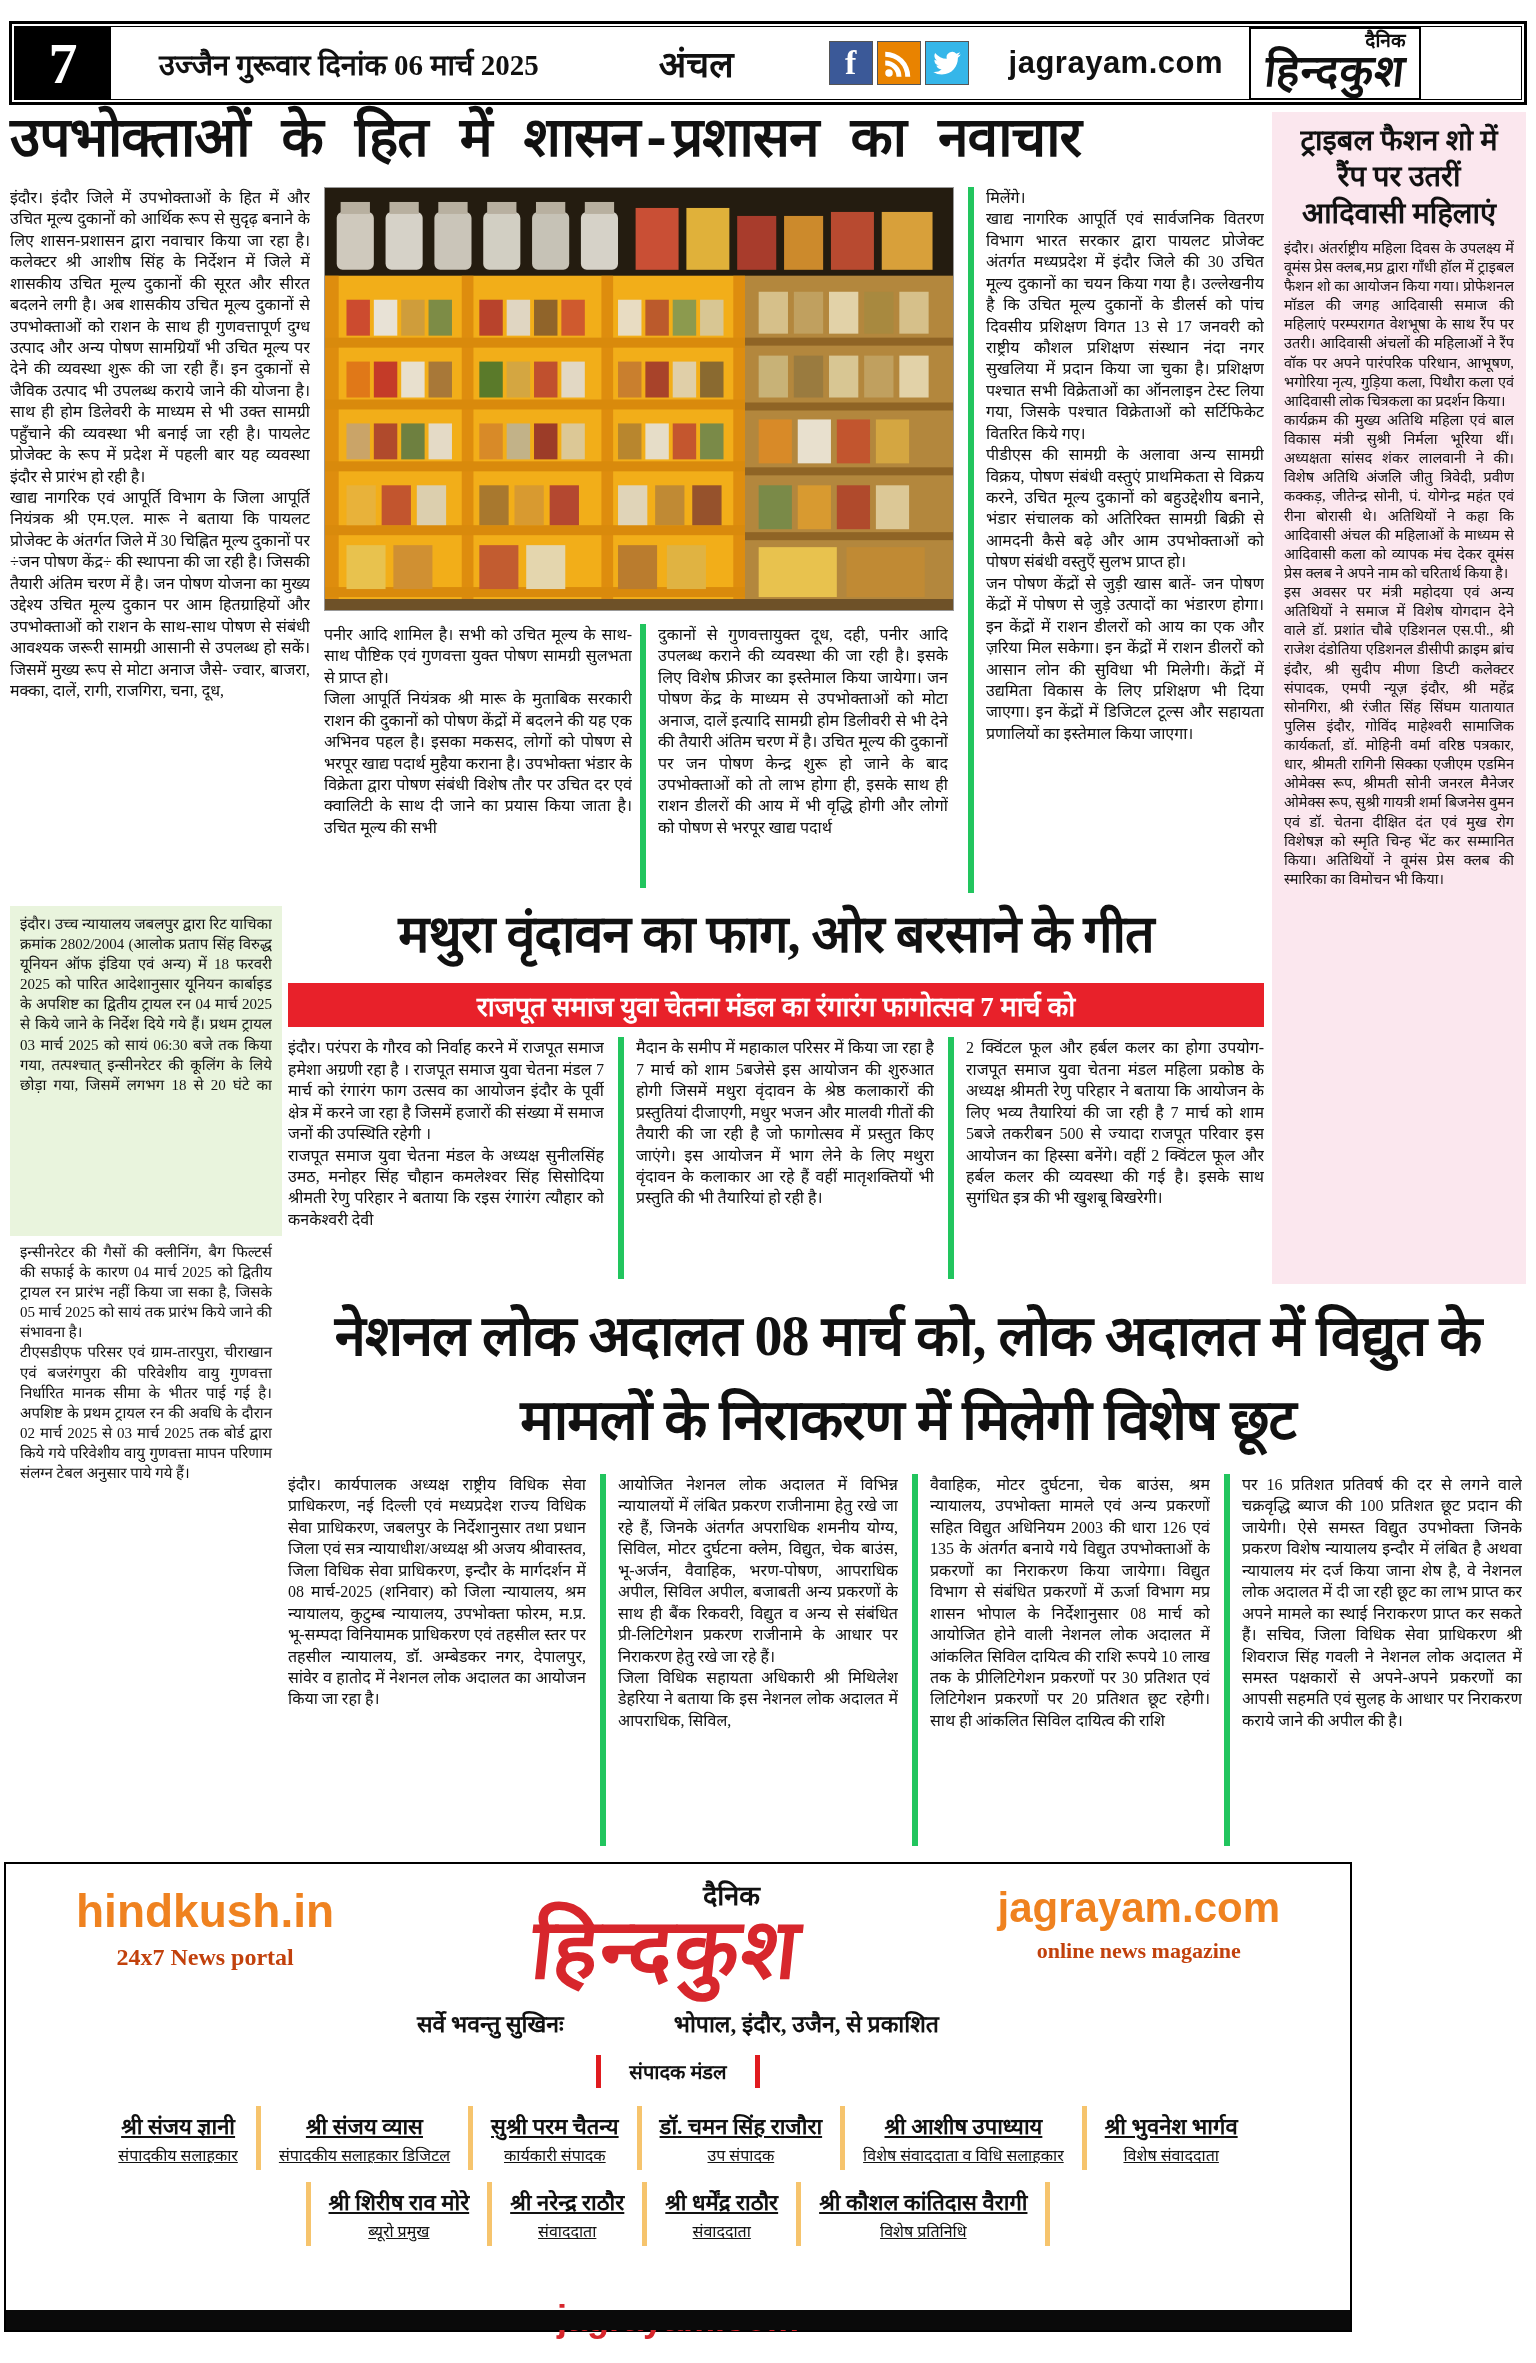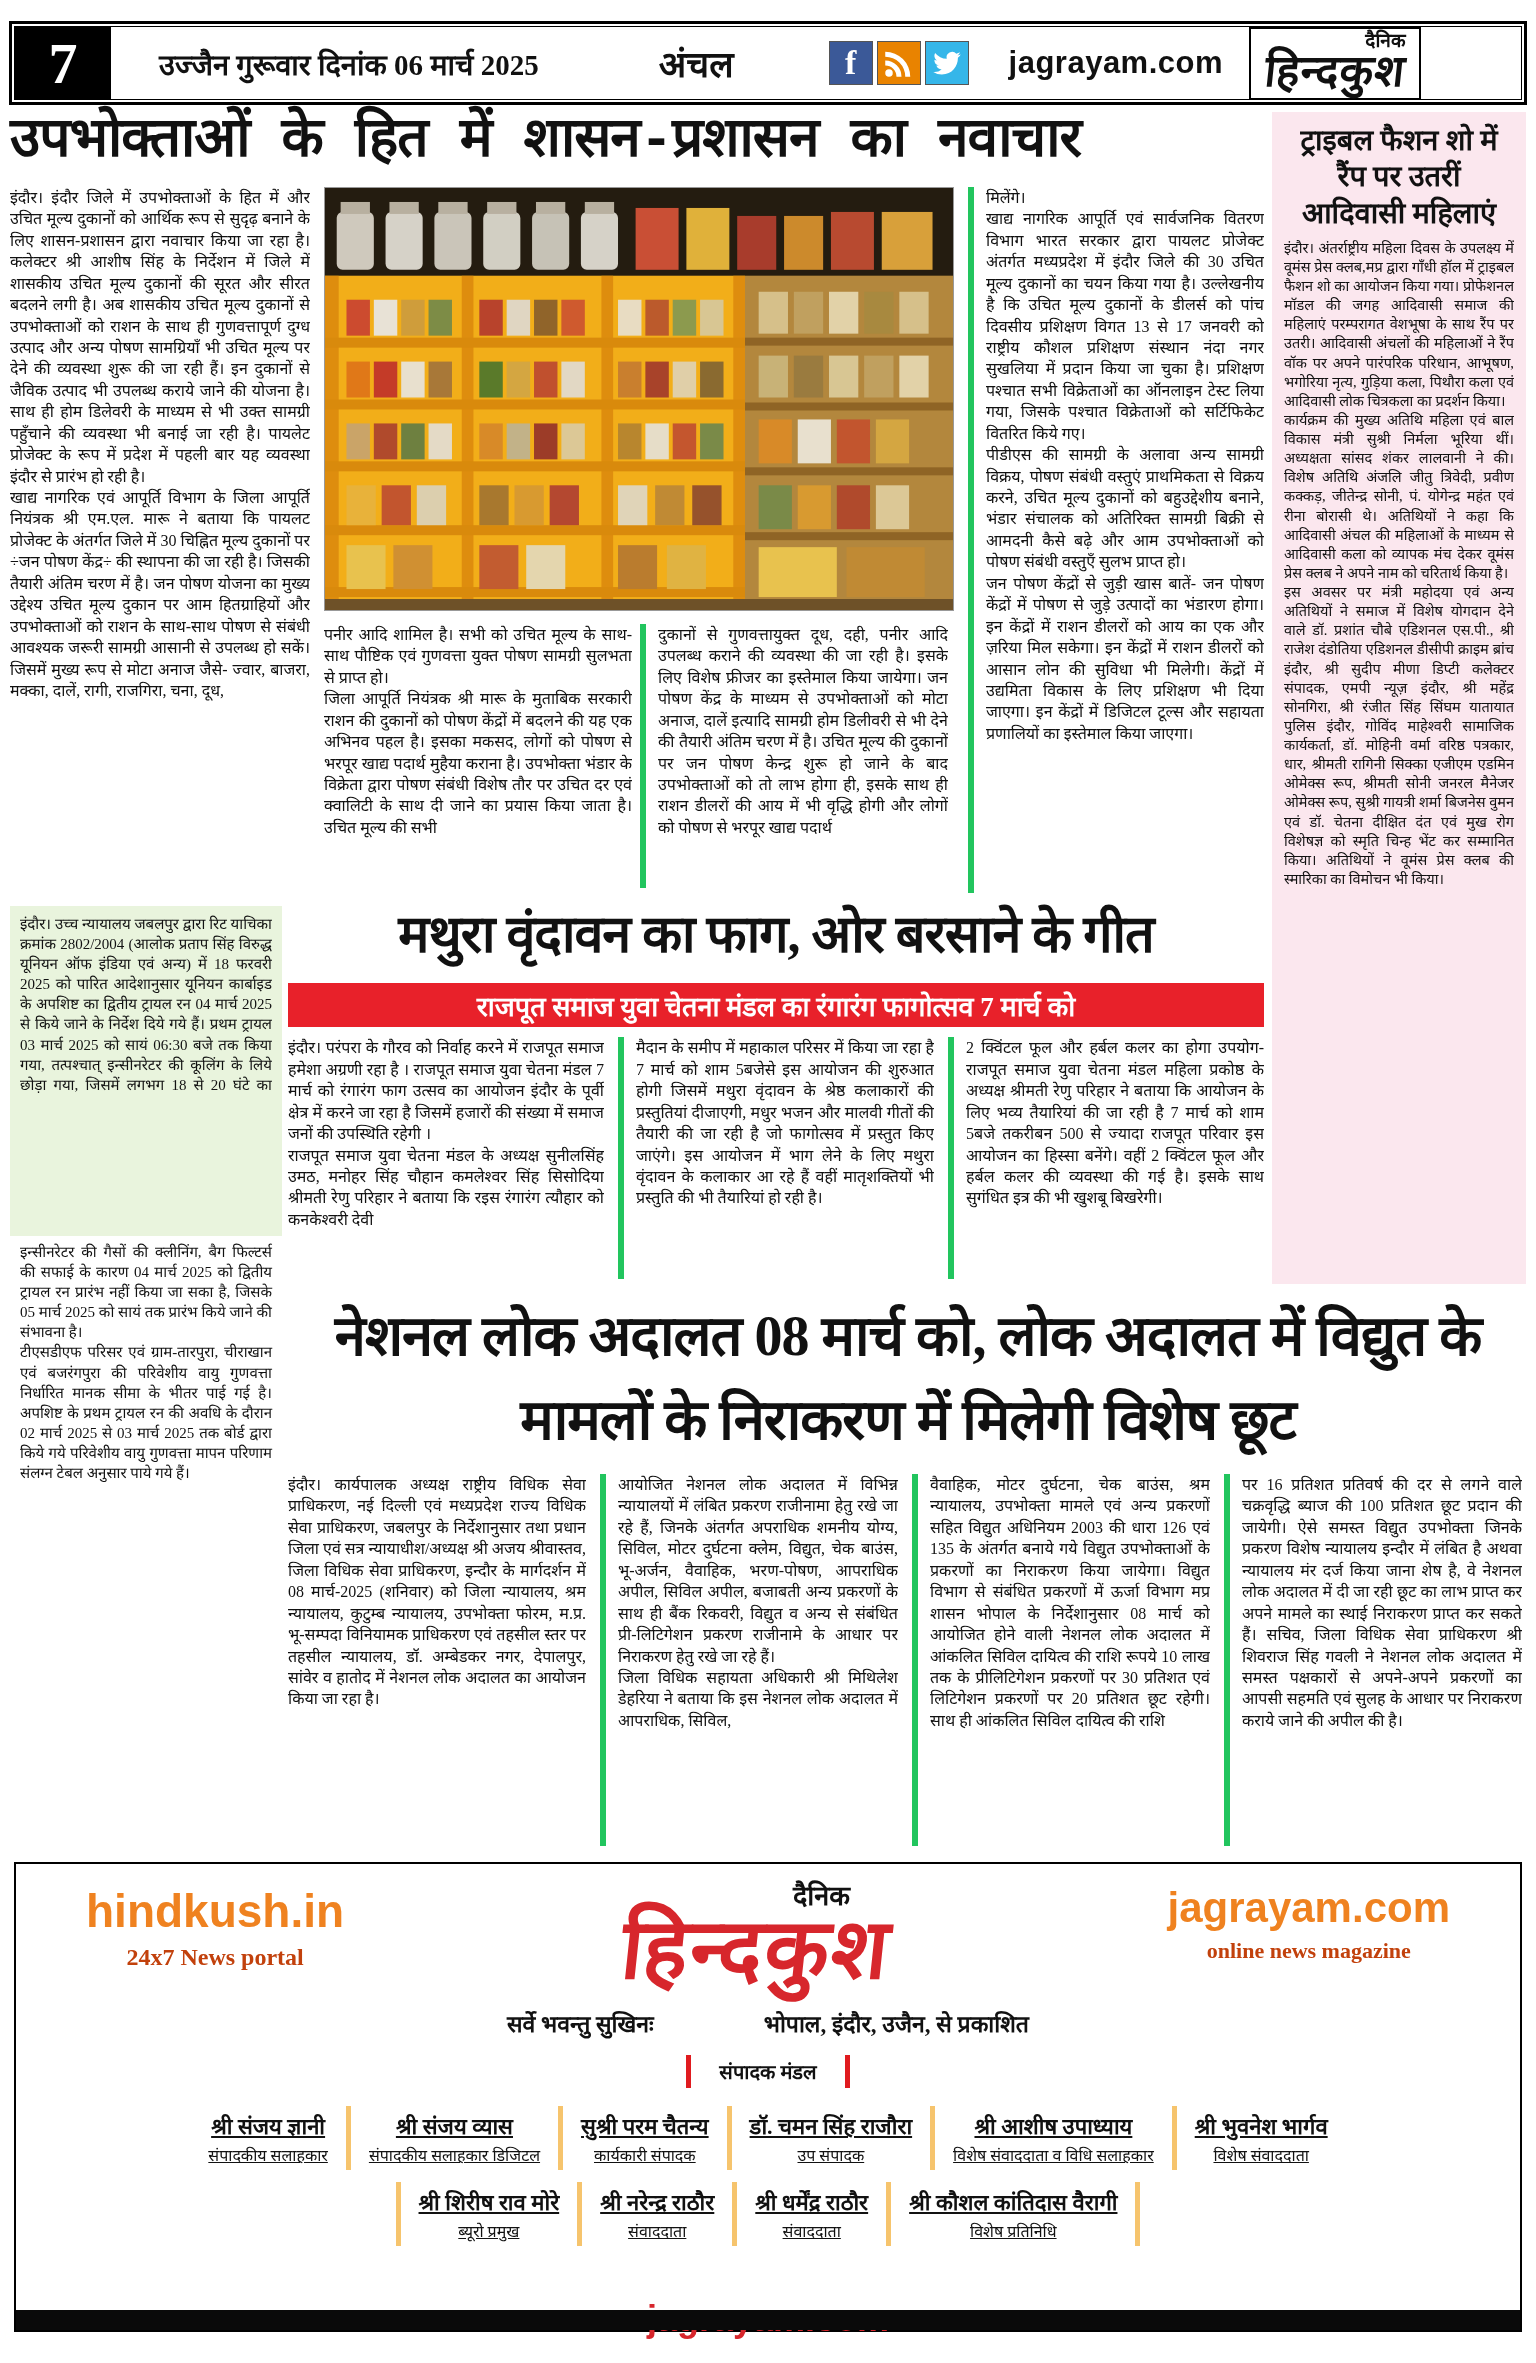--- a/index.html
+++ b/index.html
@@ -254,21 +254,21 @@
     <div class="h-xl" style="font-size:56px; line-height:1.5; text-align:center;">नेशनल लोक अदालत 08 मार्च को, लोक अदालत में विद्युत के मामलों के निराकरण में मिलेगी विशेष छूट</div>
     <div class="cols" style="margin-top:12px; gap:14px;">
       <div class="body-txt" style="width:298px; height:372px;">इंदौर। कार्यपालक अध्यक्ष राष्ट्रीय विधिक सेवा प्राधिकरण, नई दिल्ली एवं मध्यप्रदेश राज्य विधिक सेवा प्राधिकरण, जबलपुर के निर्देशानुसार तथा प्रधान जिला एवं सत्र न्यायाधीश/अध्यक्ष श्री अजय श्रीवास्तव, जिला विधिक सेवा प्राधिकरण, इन्दौर के मार्गदर्शन में 08 मार्च-2025 (शनिवार) को जिला न्यायालय, श्रम न्यायालय, कुटुम्ब न्यायालय, उपभोक्ता फोरम, म.प्र. भू-सम्पदा विनियामक प्राधिकरण एवं तहसील स्तर पर तहसील न्यायालय, डॉ. अम्बेडकर नगर, देपालपुर, सांवेर व हातोद में नेशनल लोक अदालत का आयोजन किया जा रहा है।</div>
       <div class="body-txt colrule" style="width:298px; height:372px; padding-left:12px;">आयोजित नेशनल लोक अदालत में विभिन्न न्यायालयों में लंबित प्रकरण राजीनामा हेतु रखे जा रहे हैं, जिनके अंतर्गत अपराधिक शमनीय योग्य, सिविल, मोटर दुर्घटना क्लेम, विद्युत, चेक बाउंस, भू-अर्जन, वैवाहिक, भरण-पोषण, आपराधिक अपील, सिविल अपील, बजाबती अन्य प्रकरणों के साथ ही बैंक रिकवरी, विद्युत व अन्य से संबंधित प्री-लिटिगेशन प्रकरण राजीनामे के आधार पर निराकरण हेतु रखे जा रहे हैं।
 जिला विधिक सहायता अधिकारी श्री मिथिलेश डेहरिया ने बताया कि इस नेशनल लोक अदालत में आपराधिक, सिविल,</div>
       <div class="body-txt colrule" style="width:298px; height:372px; padding-left:12px;">वैवाहिक, मोटर दुर्घटना, चेक बाउंस, श्रम न्यायालय, उपभोक्ता मामले एवं अन्य प्रकरणों सहित विद्युत अधिनियम 2003 की धारा 126 एवं 135 के अंतर्गत बनाये गये विद्युत उपभोक्ताओं के प्रकरणों का निराकरण किया जायेगा। विद्युत विभाग से संबंधित प्रकरणों में ऊर्जा विभाग मप्र शासन भोपाल के निर्देशानुसार 08 मार्च को आयोजित होने वाली नेशनल लोक अदालत में आंकलित सिविल दायित्व की राशि रूपये 10 लाख तक के प्रीलिटिगेशन प्रकरणों पर 30 प्रतिशत एवं लिटिगेशन प्रकरणों पर 20 प्रतिशत छूट रहेगी। साथ ही आंकलित सिविल दायित्व की राशि</div>
       <div class="body-txt colrule" style="width:298px; height:372px; padding-left:12px;">पर 16 प्रतिशत प्रतिवर्ष की दर से लगने वाले चक्रवृद्धि ब्याज की 100 प्रतिशत छूट प्रदान की जायेगी। ऐसे समस्त विद्युत उपभोक्ता जिनके प्रकरण विशेष न्यायालय इन्दौर में लंबित है अथवा न्यायालय मंर दर्ज किया जाना शेष है, वे नेशनल लोक अदालत में दी जा रही छूट का लाभ प्राप्त कर अपने मामले का स्थाई निराकरण प्राप्त कर सकते हैं। सचिव, जिला विधिक सेवा प्राधिकरण श्री शिवराज सिंह गवली ने नेशनल लोक अदालत में समस्त पक्षकारों से अपने-अपने प्रकरणों का आपसी सहमति एवं सुलह के आधार पर निराकरण कराये जाने की अपील की है।</div>
     </div>
   </div>
 
-  <div class="abs footer" style="left:14px; top:1862px; width:1508px; height:470px;">
+  <div class="abs footer" style="left:4px; top:1862px; width:1348px; height:470px;">
     <div class="brand-row">
       <div style="text-align:center;">
         <div class="orange-site" style="font-size:46px;">hindkush.in</div>
         <div class="navy-tag" style="font-size:24px; margin-top:6px;">24x7 News portal</div>
       </div>
       <div class="footer-brand">
         <span class="fb-small">दैनिक</span>
         <span class="fb-big">हिन्दकुश</span>
       </div>
       <div style="text-align:center;">

